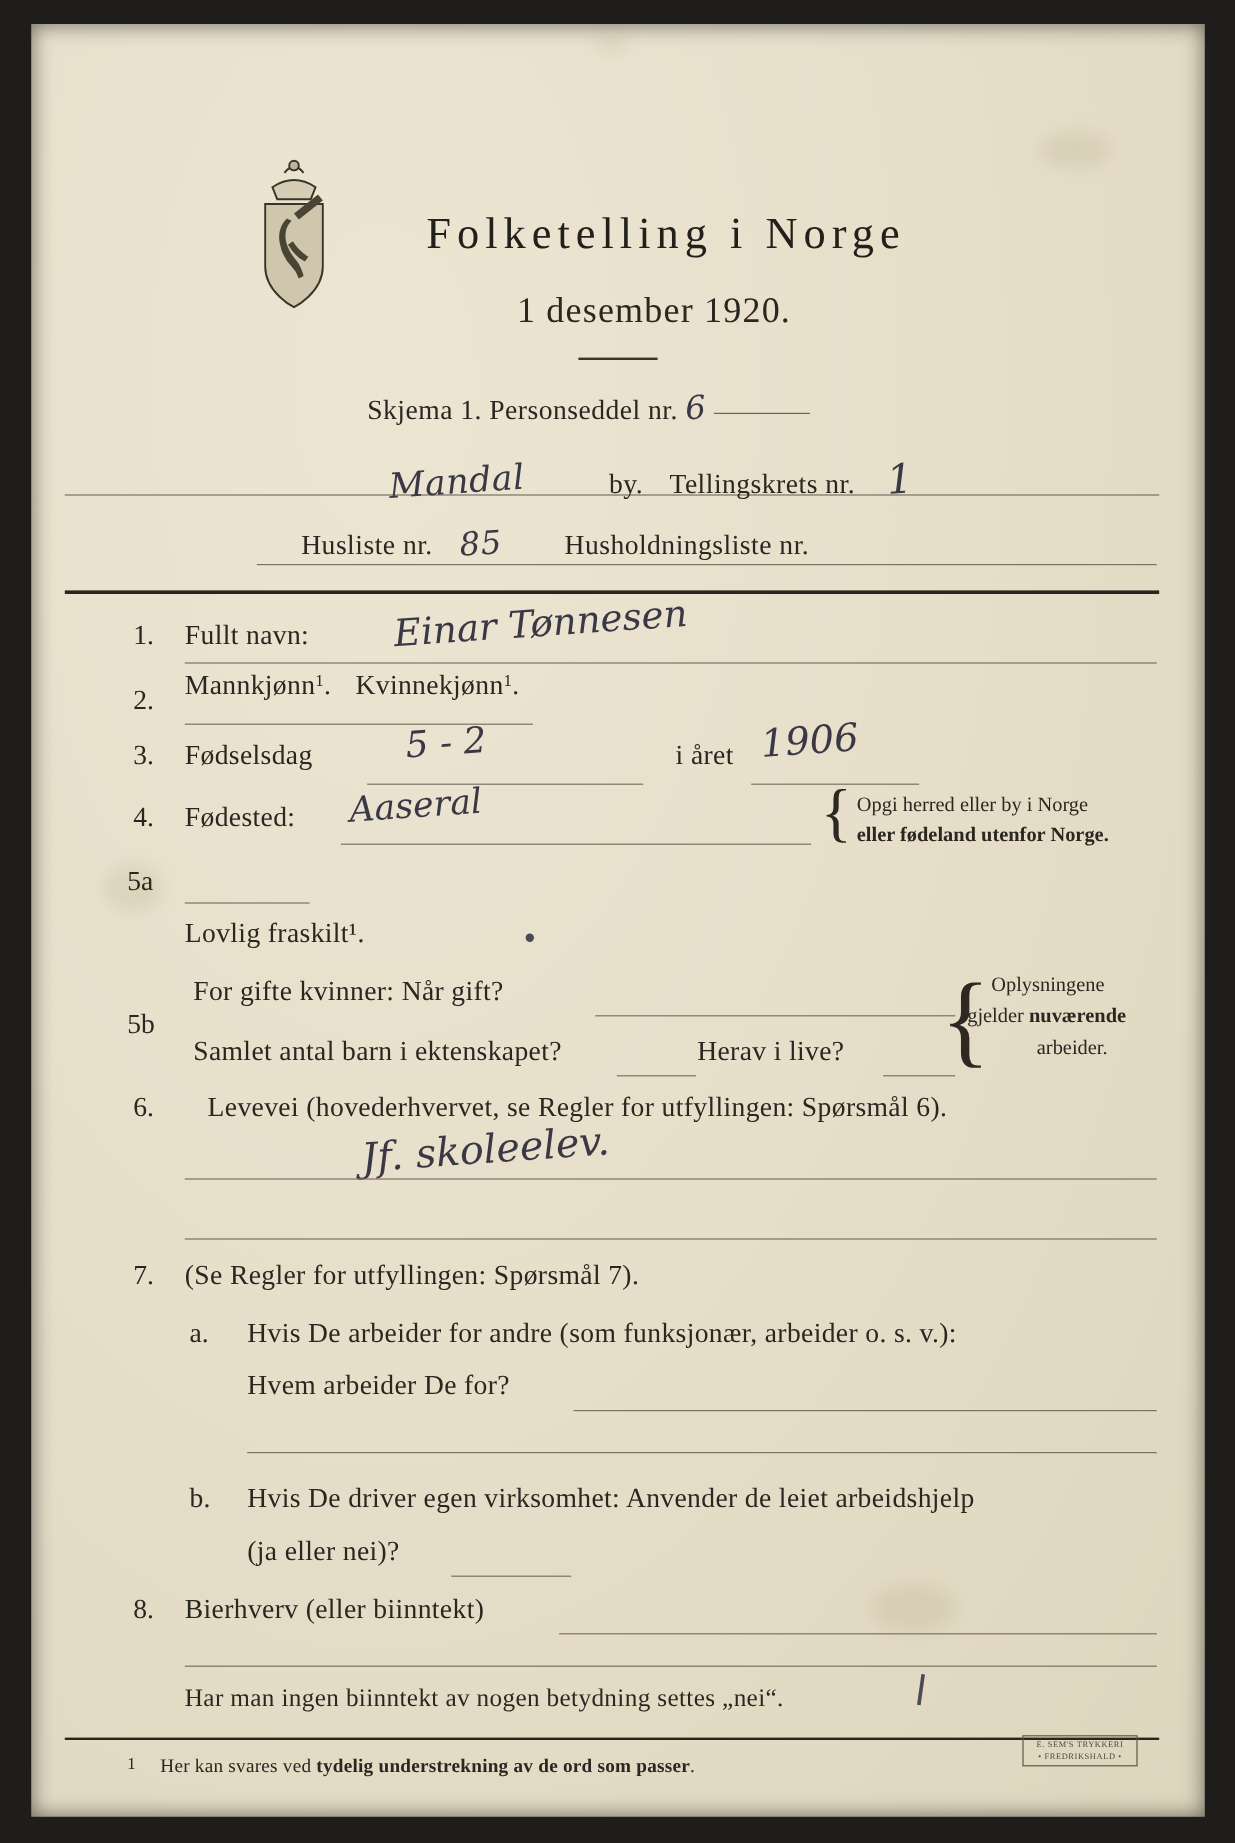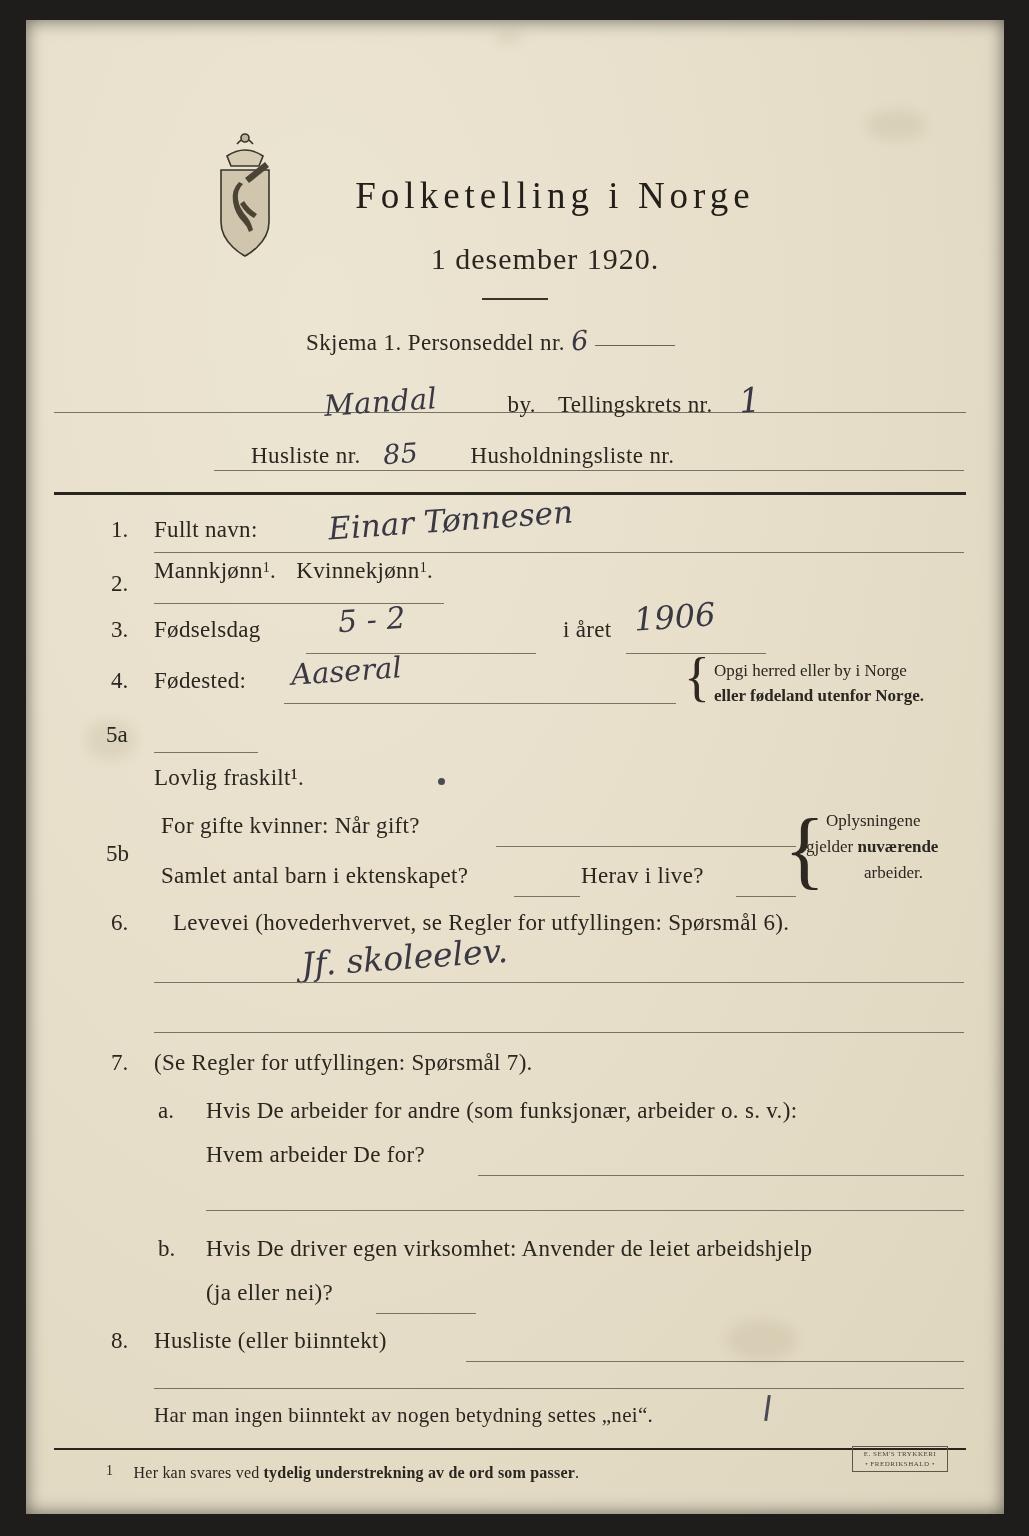--- a/index.html
+++ b/index.html
@@ -290,21 +290,21 @@
       <div class="q" style="left:140px; top:1122px;">Hvem arbeider De for?</div>
       <div class="thinrule" style="left:412px; top:1155px; width:486px;"></div>
       <div class="thinrule" style="left:140px; top:1190px; width:758px;"></div>
 
       <div class="qnum" style="left:92px; top:1216px;">b.</div>
       <div class="q" style="left:140px; top:1216px;">Hvis De driver egen virksomhet:  Anvender de leiet arbeidshjelp</div>
       <div class="q" style="left:140px; top:1260px;">(ja eller nei)?</div>
       <div class="thinrule" style="left:310px; top:1293px; width:100px;"></div>
 
       <div class="qnum" style="left:45px; top:1308px;">8.</div>
-      <div class="q" style="left:88px; top:1308px;">Husliste (eller biinntekt)</div>
+      <div class="q" style="left:88px; top:1308px;">Bierhverv (eller biinntekt)</div>
       <div class="thinrule" style="left:400px; top:1341px; width:498px;"></div>
 
       <div class="thinrule" style="left:88px; top:1368px; width:810px;"></div>
 
       <div class="q" style="left:88px; top:1383px; font-size:21px;">Har man ingen biinntekt av nogen betydning settes „nei“.</div>
       <div style="position:absolute;left:700px;top:1375px;width:3px;height:26px;background:#4a4a55;transform:rotate(8deg);"></div>
 
       <div class="thickrule" style="left:-12px; top:1428px; width:912px; height:2px;"></div>
 
       <div class="footnote" style="left:40px; top:1443px;">

